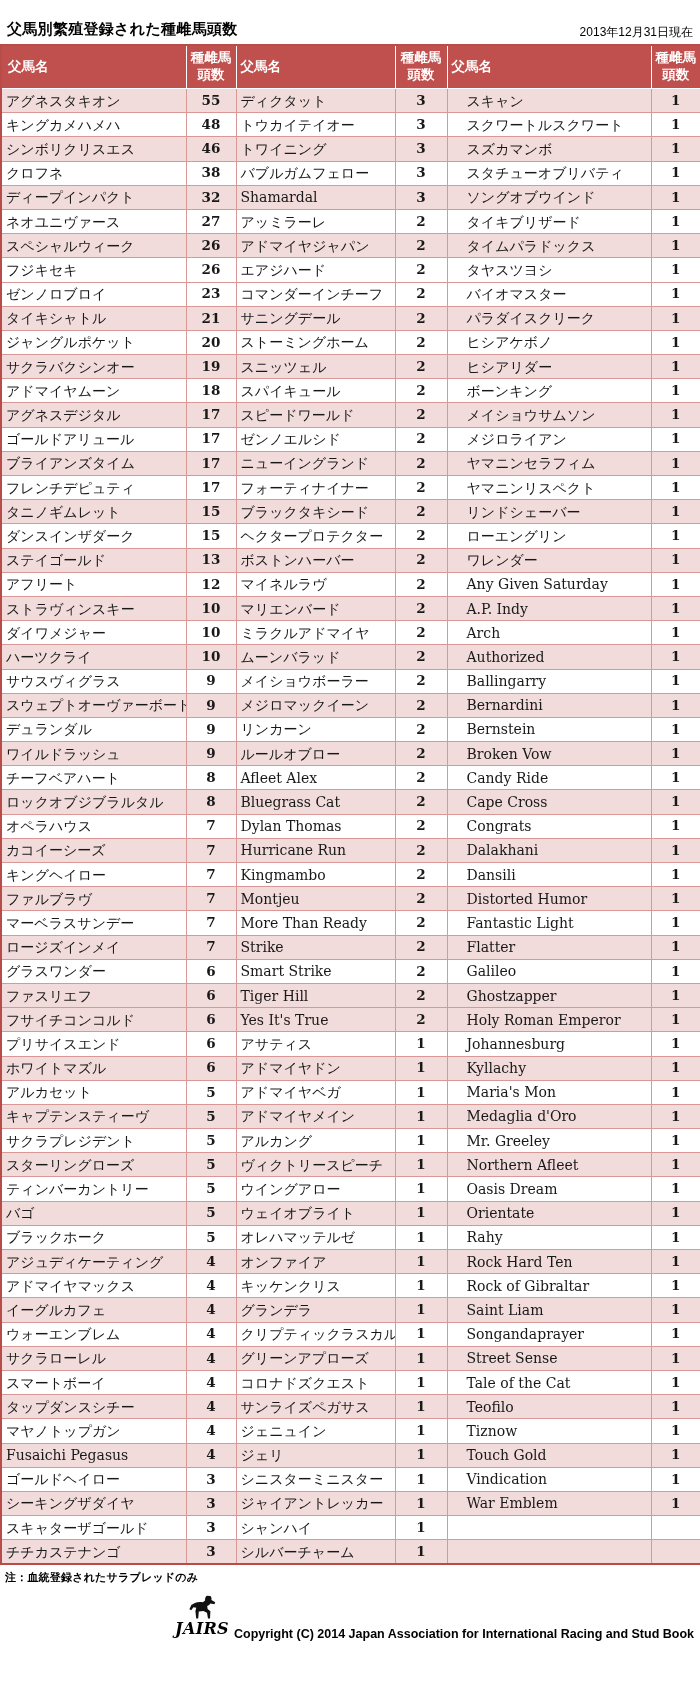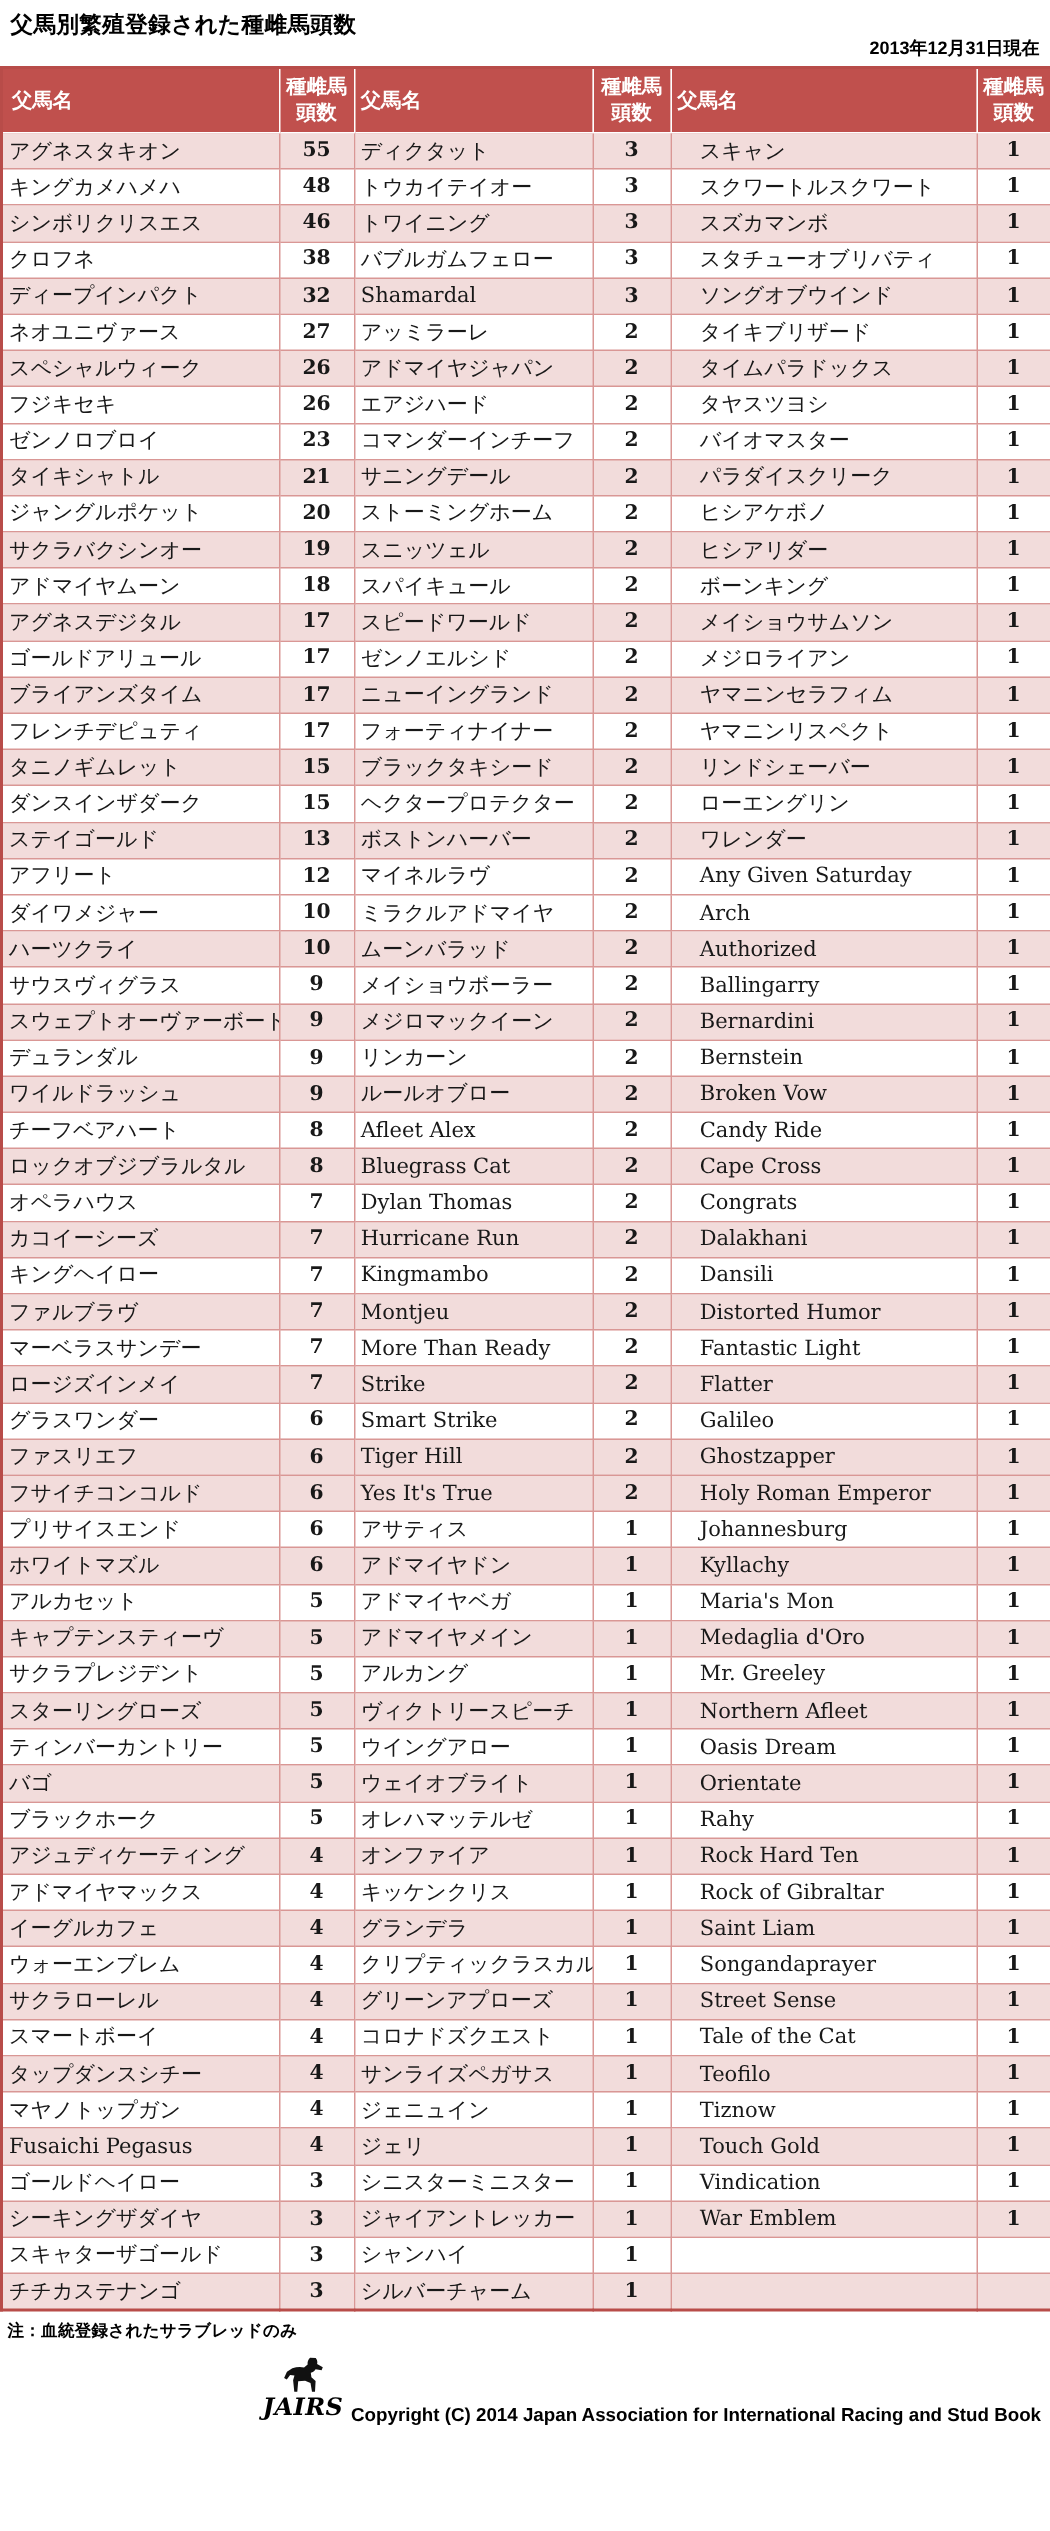--- a/index.html
+++ b/index.html
@@ -1,22 +1,22 @@
 <!DOCTYPE html>
 <html lang="ja"><head>
 <meta charset="utf-8">
 <style>
   html,body{margin:0;padding:0;background:#fff;}
   body{width:700px;font-family:"Liberation Sans","DejaVu Sans",sans-serif;color:#111;}
   .page{width:700px;height:1687px;position:relative;box-sizing:border-box;}
 
   
   .titlebar{position:relative;height:44px;}
-  .title{position:absolute;left:7px;top:7px;margin:0;font-size:15px;font-weight:bold;letter-spacing:.3px;color:#000;}
-  .date{position:absolute;right:7px;bottom:3px;font-size:12px;color:#000;font-weight:bold;}
+  .title{position:absolute;left:7px;top:20px;margin:0;font-size:15px;font-weight:bold;letter-spacing:.3px;color:#000;}
+  .date{position:absolute;right:7px;bottom:3px;font-size:12px;color:#000;}
 
   
   table{border-collapse:collapse;table-layout:fixed;width:700px;border:2px solid #b84c49;}
   thead th{background:#c0504d;color:#fff;font-weight:bold;font-size:13.5px;height:42px;
            vertical-align:middle;padding:0;border-bottom:1.5px solid #fff;}
   thead th + th{border-left:1.5px solid #fff;}
   th.name{text-align:left;}
   th.name.h1{padding-left:6px;}
   th.name.h2,th.name.h3{padding-left:4px;}
   th.count{text-align:center;line-height:1.25;}
@@ -231,20 +231,28 @@
           <td class="count">1</td>
         </tr>
         <tr class="plain">
           <td class="name p1">アフリート</td>
           <td class="count">12</td>
           <td class="name p2">マイネルラヴ</td>
           <td class="count">2</td>
           <td class="name p3">Any Given Saturday</td>
           <td class="count">1</td>
         </tr>
+        <tr class="band">
+          <td class="name p1">ストラヴィンスキー</td>
+          <td class="count">10</td>
+          <td class="name p2">マリエンバード</td>
+          <td class="count">2</td>
+          <td class="name p3">A.P. Indy</td>
+          <td class="count">1</td>
+        </tr>
         <tr class="plain">
           <td class="name p1">ダイワメジャー</td>
           <td class="count">10</td>
           <td class="name p2">ミラクルアドマイヤ</td>
           <td class="count">2</td>
           <td class="name p3">Arch</td>
           <td class="count">1</td>
         </tr>
         <tr class="band">
           <td class="name p1">ハーツクライ</td>

